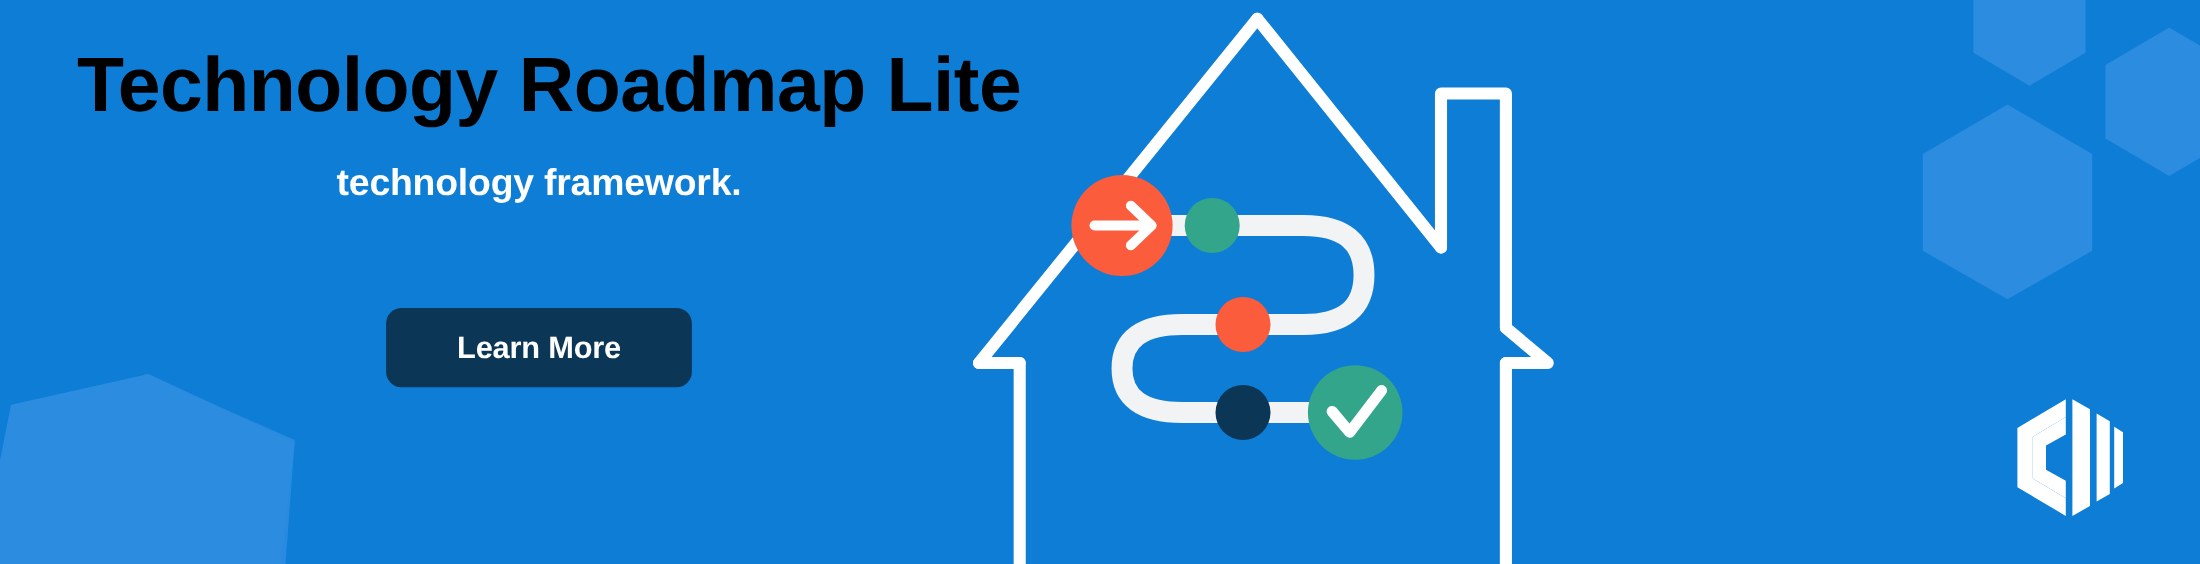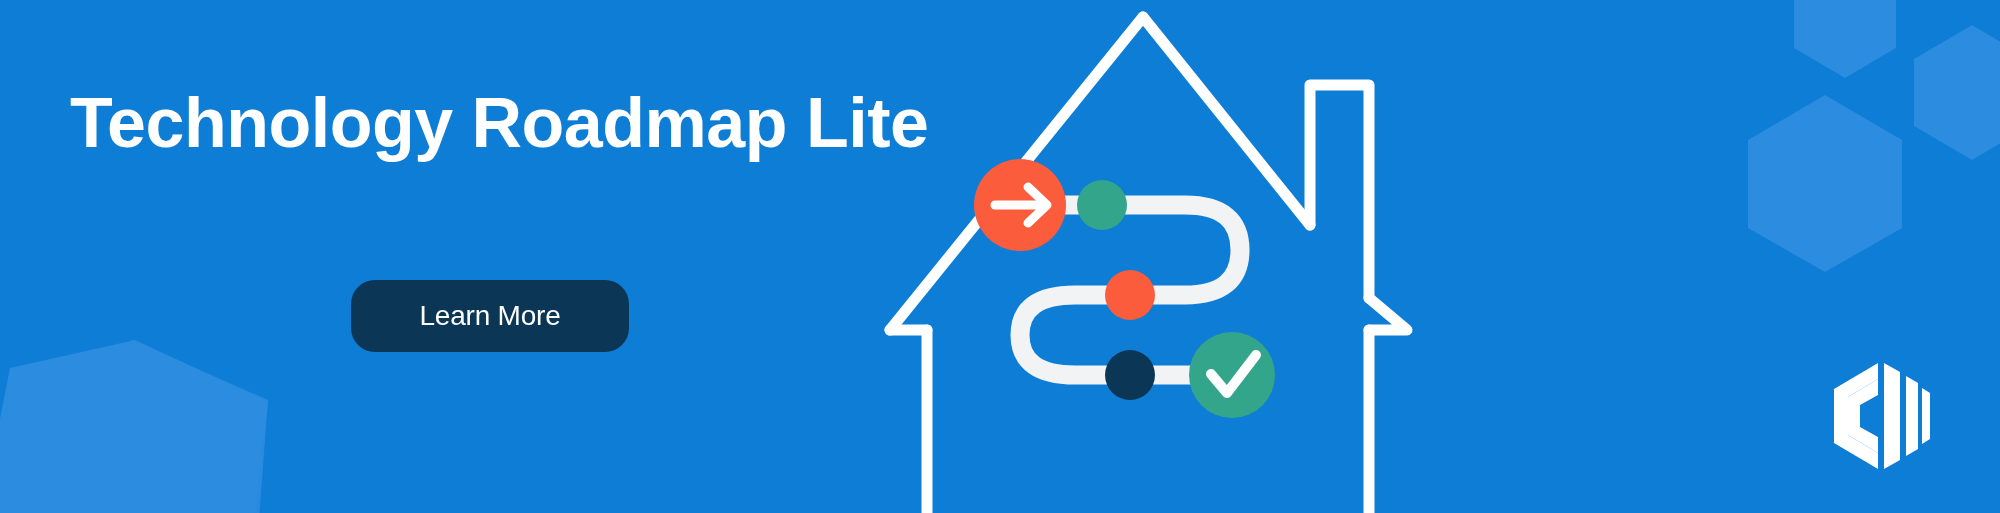--- a/index.html
+++ b/index.html
@@ -17,40 +17,40 @@
   .decor svg{position:absolute;top:0;left:0;width:2000px;height:513px;}
 
   
   .content{
     position:absolute;left:0;top:0;width:990px;height:513px;
     z-index:3;
   }
   .title{
     position:absolute;left:70px;top:40px;
     font-size:70px;line-height:1.06;font-weight:700;
-    color:#ffffff;letter-spacing:-0.5px;white-space:nowrap;margin-top:46px;
+    color:#000000;letter-spacing:-0.5px;white-space:nowrap;
   }
   .subtitle{
     position:absolute;left:70px;top:142px;width:840px;
     text-align:center;
     font-size:34px;line-height:1.46;font-weight:700;
     color:#ffffff;letter-spacing:-0.2px;
   }
   .subtitle .l2{display:block;}
   .cta-wrap{
     position:absolute;left:70px;top:280px;width:840px;
     display:flex;justify-content:center;
   }
   .cta{
     display:inline-flex;align-items:center;justify-content:center;
     min-width:278px;height:72px;padding:0 44px;
     background:#0c3656;color:#ffffff;
-    border:none;border-radius:24px;
+    border:none;border-radius:14px;
     font-family:"Liberation Sans","DejaVu Sans",sans-serif;
-    font-size:28px;font-weight:400;letter-spacing:-0.2px;
+    font-size:28px;font-weight:700;letter-spacing:-0.2px;
     cursor:pointer;
   }
 
   
   .graphic{
     position:absolute;right:0;top:0;width:1120px;height:513px;z-index:2;
   }
   .graphic svg{position:absolute;top:0;left:0;width:1120px;height:513px;}
 
   .logo{
@@ -79,20 +79,21 @@
 
         <polygon points="1825,95 1902,140 1902,228 1825,272 1748,228 1748,140" fill="#2b8ce0"></polygon>
       </g>
     </svg>
   </div>
 
   <div class="content">
     <div class="title">Technology Roadmap Lite</div>
 
     <div class="subtitle">
+      <span class="l2">technology framework.</span>
     </div>
 
     <div class="cta-wrap">
       <button class="cta">Learn More</button>
     </div>
   </div>
 
   <div class="graphic">
     <svg viewBox="0 0 1120 513" xmlns="http://www.w3.org/2000/svg" aria-hidden="true">
 

